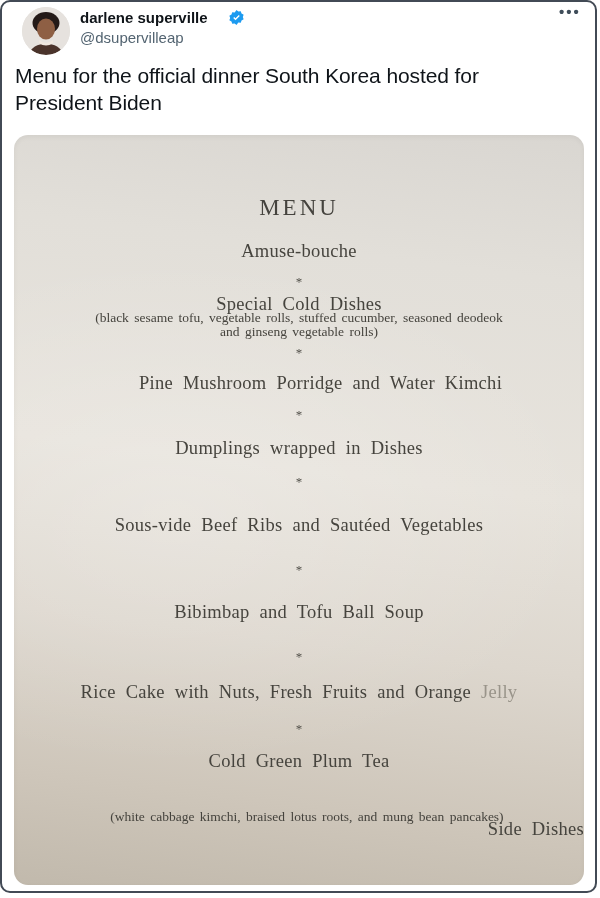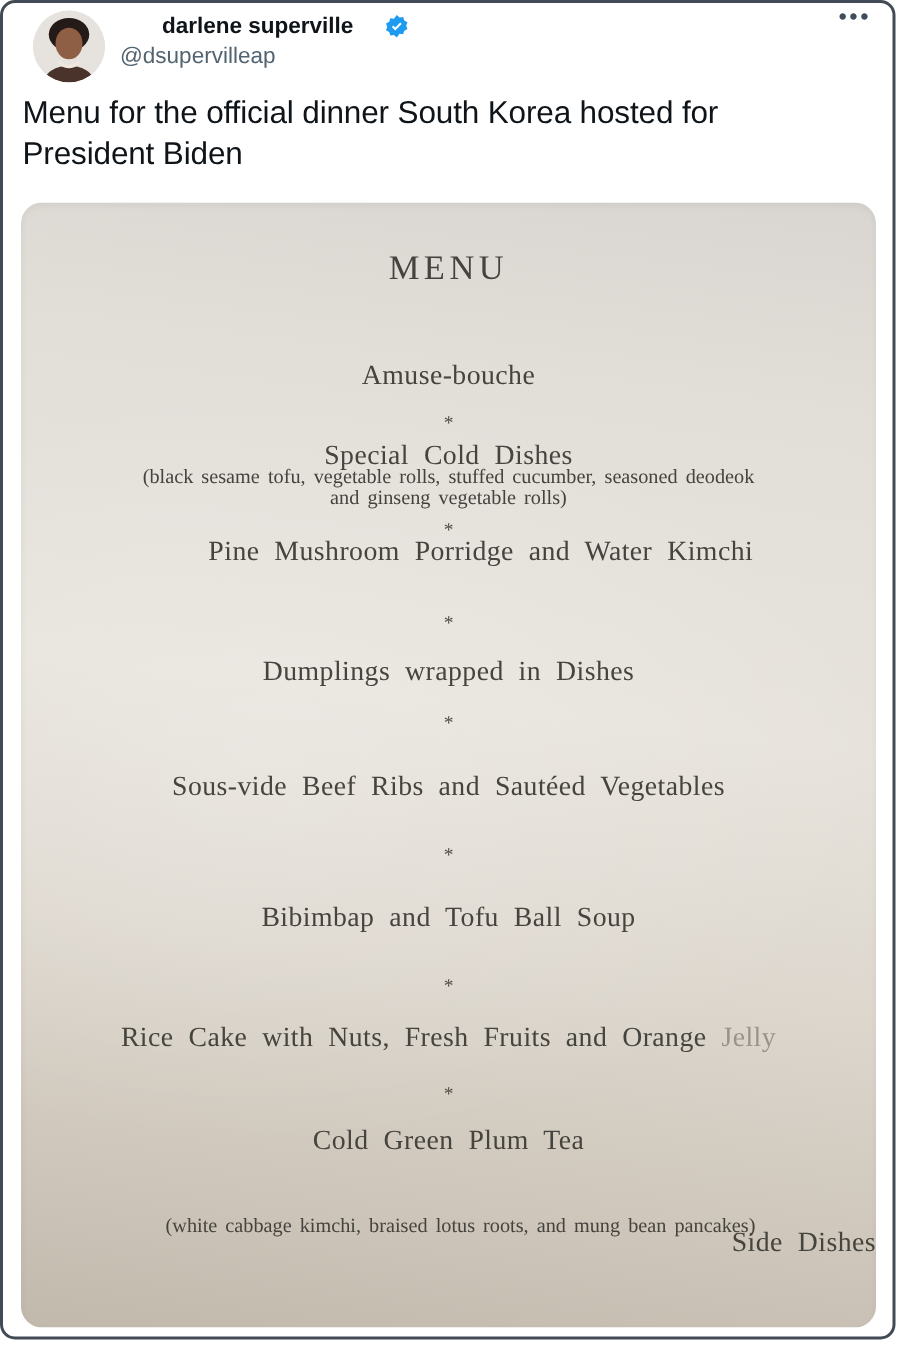--- a/index.html
+++ b/index.html
@@ -13,21 +13,21 @@
 
   
   .avatar {
     position:absolute; left:20px; top:5px; width:48px; height:48px;
     border-radius:50%; overflow:hidden; background:#e3dfdb; cursor:pointer;
   }
   .avatar svg { display:block; width:48px; height:48px; }
 
   .name-row {
     position:absolute; left:78px; top:7px; display:flex; align-items:center; gap:20px;
-    font-size:15px; font-weight:bold; color:#0f1419; cursor:pointer;margin-left:28px;
+    font-size:15px; font-weight:bold; color:#0f1419; cursor:pointer;
   }
   .badge { width:17px; height:17px; display:inline-block; }
   .handle {
     position:absolute; left:78px; top:27px;
     font-size:15px; color:#536471; cursor:pointer;
   }
   .more-btn {
     position:absolute; right:12px; top:4px; width:26px; height:20px;
     display:flex; align-items:flex-start; justify-content:center; cursor:pointer;
     color:#3f4d5a; font-size:15px; font-weight:bold; letter-spacing:2px; line-height:12px;
@@ -49,28 +49,28 @@
     box-shadow: inset 0 2px 5px rgba(0,0,0,0.05);
   }
   .line { position:absolute; left:0; right:0; text-align:center;
           font-family:"Liberation Serif", serif; color:#46443e; }
   .menu-title { font-size:23px; letter-spacing:3px; color:#45433e; }
   .dish   { font-size:18.5px; word-spacing:5px; letter-spacing:0.3px; }
   .detail { font-size:13.5px; word-spacing:2px; color:#45433d; }
   .star   { font-size:13px; color:#504e48; }
   .faded  { color:#99948a; }
 
-  .l0  { top:31px;  }
+  .l0  { top:60px;  }
   .l1  { top:106px; }
   .l2  { top:139px; }
   .l3  { top:159px; }
   .l4  { top:175px; }
   .l5  { top:189px; }
   .l6  { top:210px; }
-  .l7  { top:223px;margin-left:43px; }
+  .l7  { top:238px;margin-left:43px; }
   .l8  { top:272px; }
   .l9  { top:303px; }
   .l10 { top:339px; }
   .l11 { top:380px; }
   .l12 { top:427px; }
   .l13 { top:467px; }
   .l14 { top:514px; }
   .l15 { top:547px; }
   .l16 { top:586px; }
   .l17 { top:616px; }

